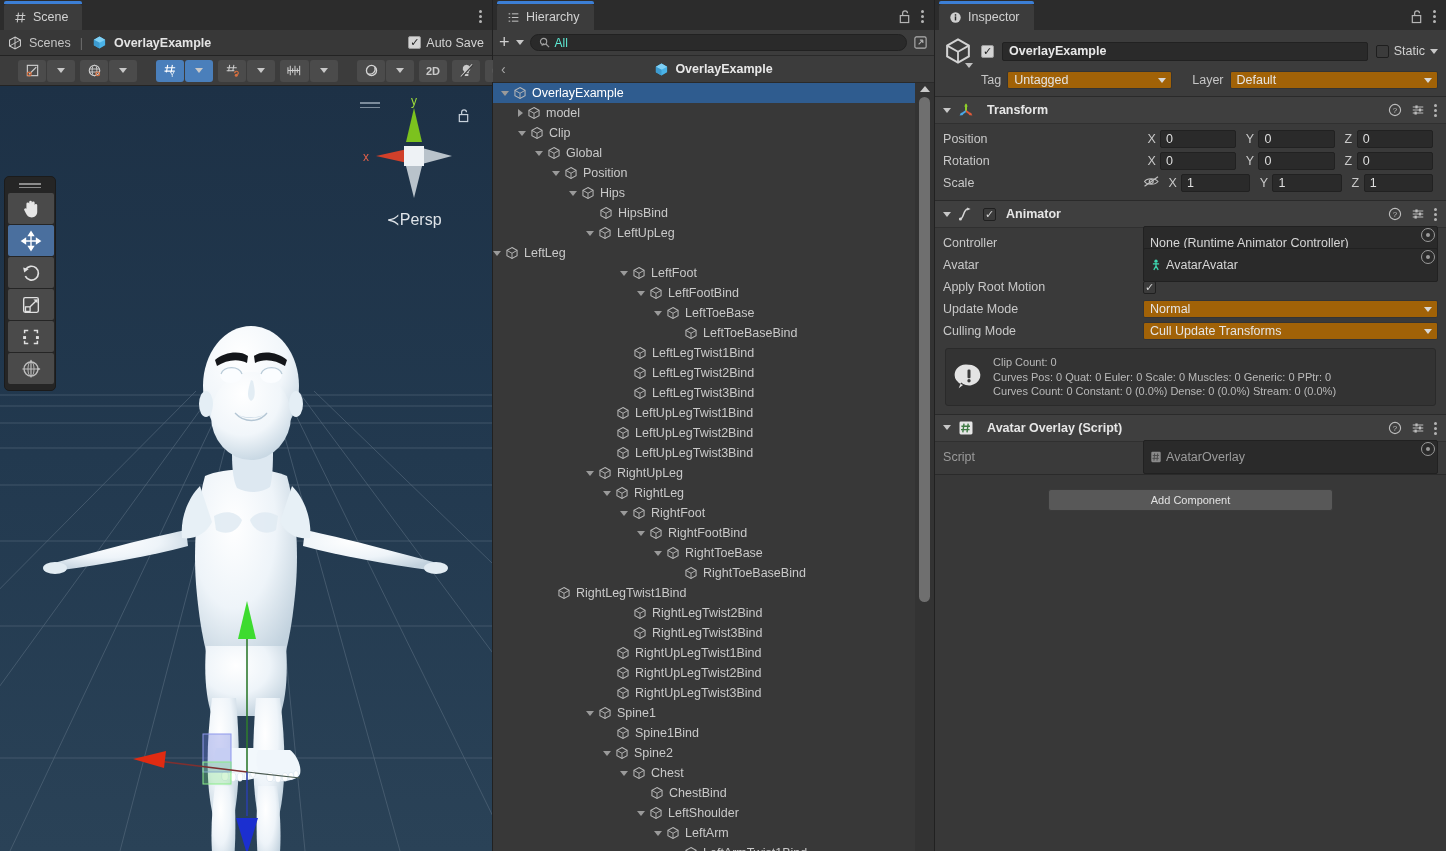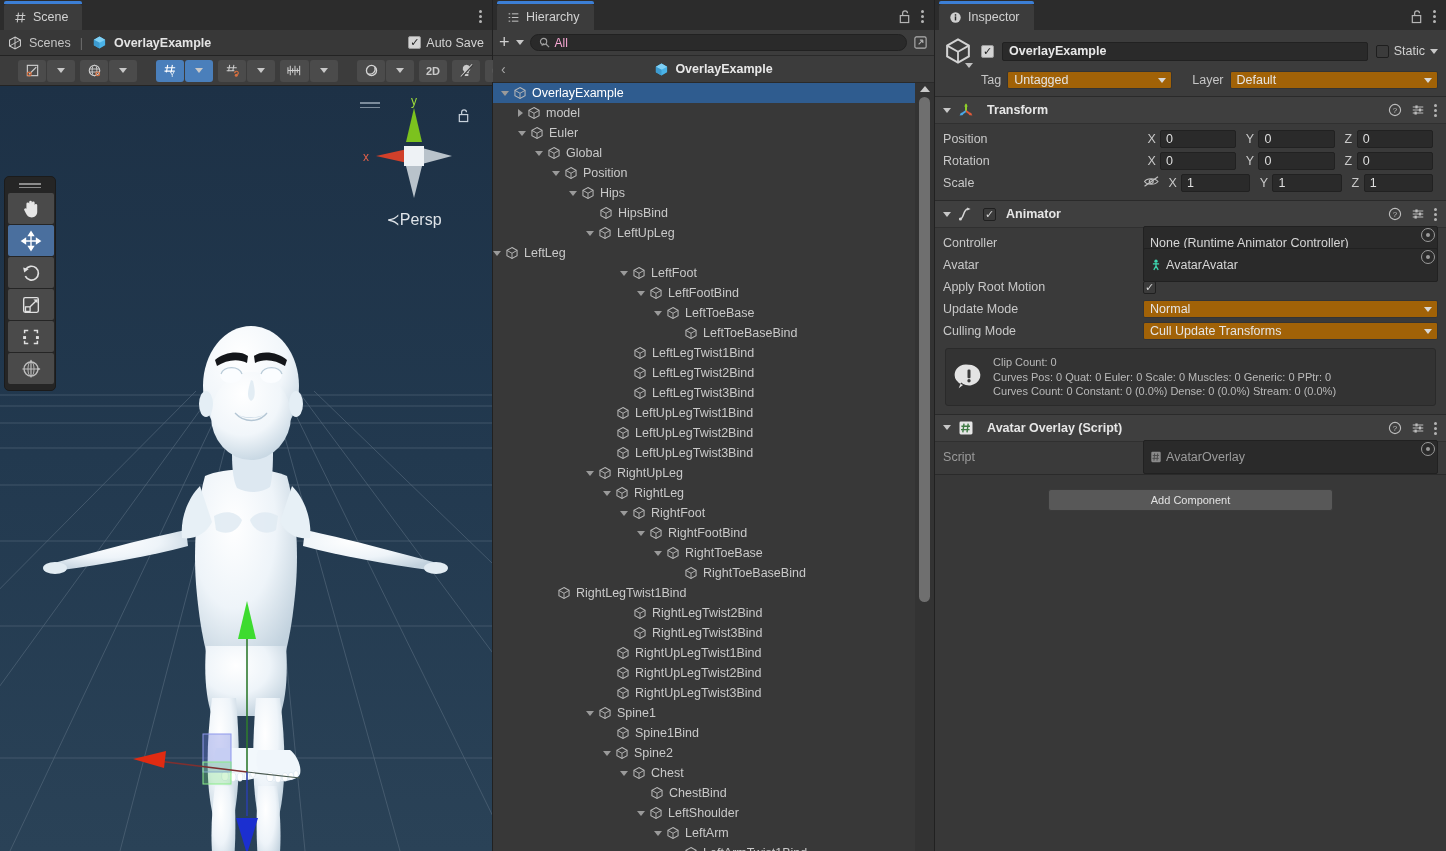--- a/index.html
+++ b/index.html
@@ -88,21 +88,21 @@
 
   
   #hierarchy-panel{ width:442px; height:851px; background:#383838; }
   .h-toolbar{
     height:26px; background:#3c3c3c; display:flex; align-items:center; gap:6px; padding:0 6px;
     flex:0 0 26px; border-bottom:1px solid #2a2a2a;
   }
   .plus{ font-size:18px; color:#cfcfcf; line-height:1; padding-bottom:2px; }
   .search{
     flex:1; height:17px; background:#2a2a2a; border:1px solid #212121; border-radius:9px;
-    display:flex; align-items:center; gap:5px; padding:0 8px; color:#f9a8d4; font-size:12px;
+    display:flex; align-items:center; gap:5px; padding:0 8px; color:#5eead4; font-size:12px;
   }
   .h-breadcrumb{
     height:27px; background:#3c3c3c; display:flex; align-items:center; position:relative;
     flex:0 0 27px; border-bottom:1px solid #2a2a2a;
   }
   .h-breadcrumb .back{ position:absolute; left:8px; color:#a9a9a9; font-size:14px; }
   .h-breadcrumb .bc-center{
     width:100%; display:flex; align-items:center; justify-content:center; gap:6px;
     color:#e8e8e8; font-size:12.5px; font-weight:bold;
   }
@@ -612,21 +612,21 @@
           <span>model</span>
         </div>
         <div class="row" style="padding-left: 25px;">
           <span class="arrow "></span>
           <span class="gicon">
             <svg width="14" height="14" viewBox="0 0 16 16">
               <path d="M8 1.7 L13.8 5 L13.8 11 L8 14.3 L2.2 11 L2.2 5 Z" fill="none" stroke="#b9b9b9" stroke-width="1.15"></path>
               <path d="M2.2 5 L8 8.3 L13.8 5 M8 8.3 L8 14.3" fill="none" stroke="#b9b9b9" stroke-width="1.05"></path>
             </svg>
           </span>
-          <span>Euler</span>
+          <span>Clip</span>
         </div>
         <div class="row" style="padding-left: 42px;">
           <span class="arrow "></span>
           <span class="gicon">
             <svg width="14" height="14" viewBox="0 0 16 16">
               <path d="M8 1.7 L13.8 5 L13.8 11 L8 14.3 L2.2 11 L2.2 5 Z" fill="none" stroke="#b9b9b9" stroke-width="1.15"></path>
               <path d="M2.2 5 L8 8.3 L13.8 5 M8 8.3 L8 14.3" fill="none" stroke="#b9b9b9" stroke-width="1.05"></path>
             </svg>
           </span>
           <span>Global</span>

